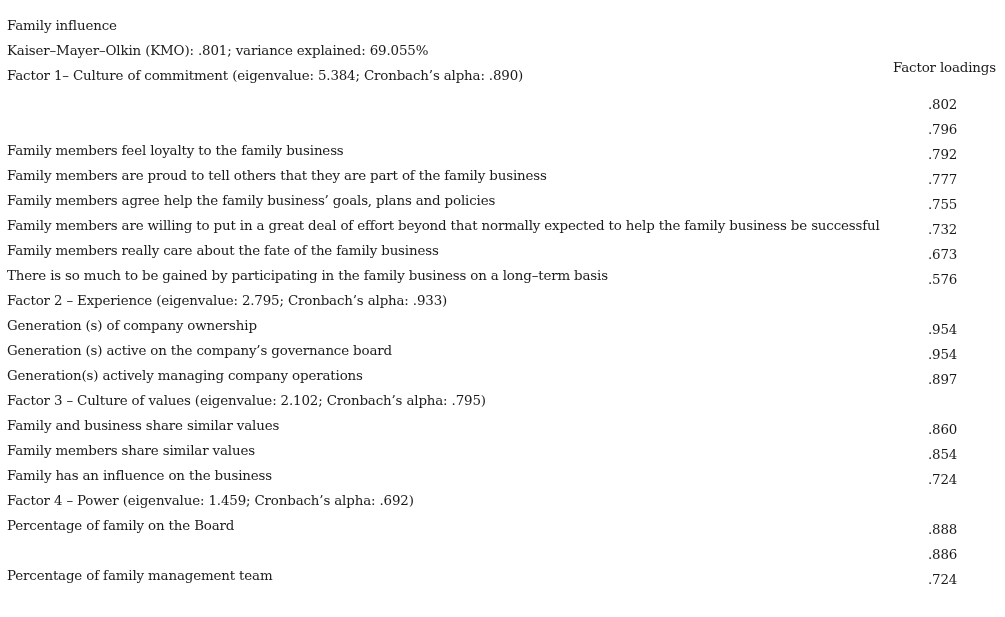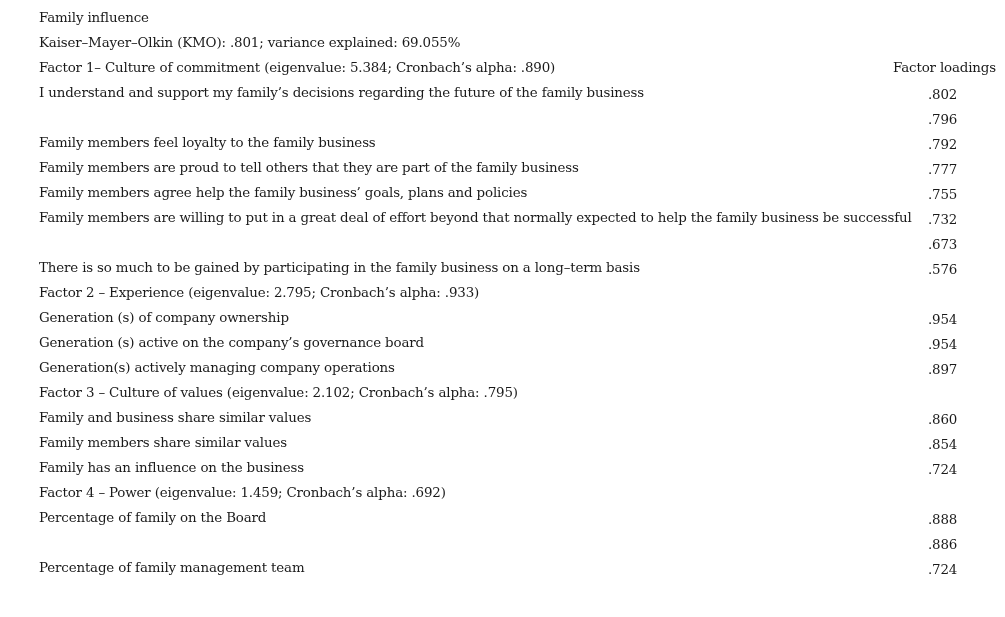--- a/index.html
+++ b/index.html
@@ -10,41 +10,40 @@
     font-size: 13.4px;
     letter-spacing: -0.15px;
   }
   .doc { position: absolute; left: 7px; top: 5px; width: 995px; }
   .row {
     position: relative;
     height: 25px;
     line-height: 25px;
     white-space: nowrap;
   }
-  .row .label { position: absolute; left: 0; top: 0; margin-left: 32px; }
-  .row .value { position: absolute; left: 921px; top: 2px; width: 60px; }
+  .row .label { position: absolute; left: 0; top: 8px; }
+  .row .value { position: absolute; left: 921px; top: 12px; width: 60px; }
   .row .header-value { position: absolute; left: 886px; top: 0; }
 </style>
 </head>
 <body>
 
 <div class="doc">
   <div class="row">
     <span class="label">Family influence</span>
   </div>
   <div class="row">
     <span class="label">Kaiser–Mayer–Olkin (KMO): .801; variance explained: 69.055%</span>
   </div>
 
   <div class="row">
     <span class="label">Factor 1– Culture of commitment (eigenvalue: 5.384; Cronbach’s alpha: .890)</span>
     <span class="header-value">Factor loadings</span>
   </div>
   <div class="row">
-      <span class="label">I understand and support my family’s decisions regarding the future of the family business</span>
       <span class="value">.802</span>
     </div>
   <div class="row">
       <span class="value">.796</span>
     </div>
   <div class="row">
       <span class="label">Family members feel loyalty to the family business</span>
       <span class="value">.792</span>
     </div>
   <div class="row">
@@ -53,20 +52,21 @@
     </div>
   <div class="row">
       <span class="label">Family members agree help the family business’ goals, plans and policies</span>
       <span class="value">.755</span>
     </div>
   <div class="row">
       <span class="label">Family members are willing to put in a great deal of effort beyond that normally expected to help the family business be successful</span>
       <span class="value">.732</span>
     </div>
   <div class="row">
+      <span class="label">Family members really care about the fate of the family business</span>
       <span class="value">.673</span>
     </div>
   <div class="row">
       <span class="label">There is so much to be gained by participating in the family business on a long–term basis</span>
       <span class="value">.576</span>
     </div>
 
   <div class="row">
     <span class="label">Factor 2 – Experience (eigenvalue: 2.795; Cronbach’s alpha: .933)</span>
   </div>

